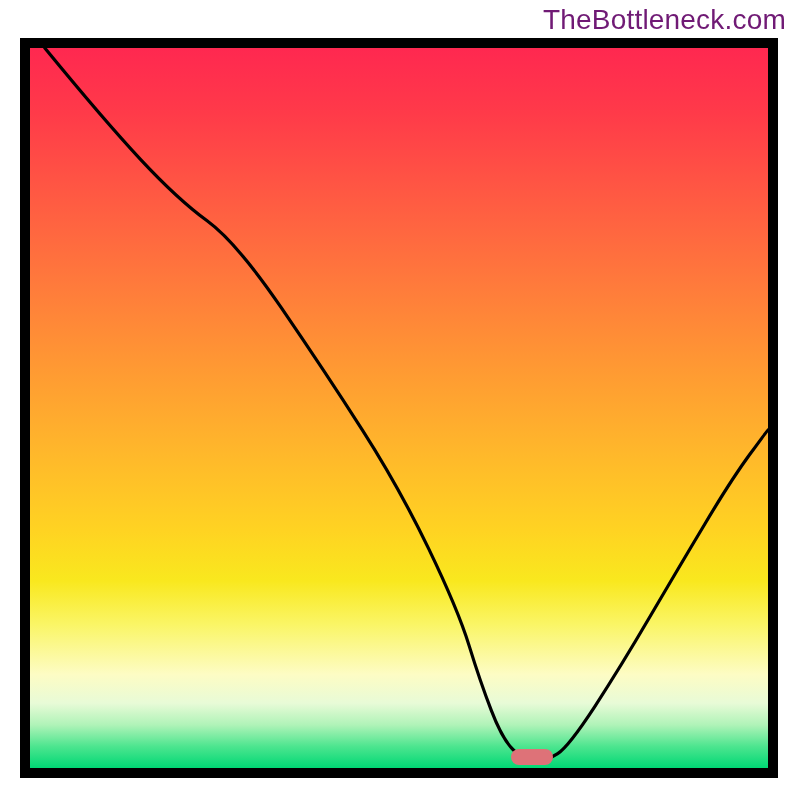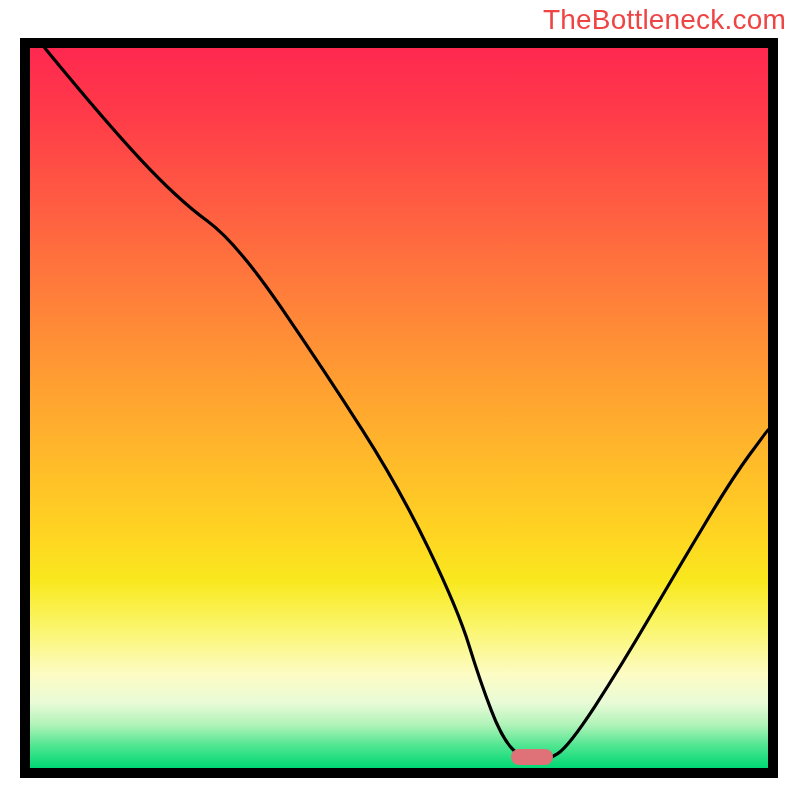--- a/index.html
+++ b/index.html
@@ -14,21 +14,21 @@
     position: relative;
     width: 800px;
     height: 800px;
   }
   .watermark {
     position: absolute;
     top: 4px;
     right: 14px;
     font-size: 28px;
     font-weight: 500;
-    color: #ef4444;
+    color: #701a75;
     letter-spacing: 0.2px;
     z-index: 50;
     user-select: none;
   }
   .frame {
     position: absolute;
     left: 20px;
     top: 38px;
     width: 758px;
     height: 740px;

